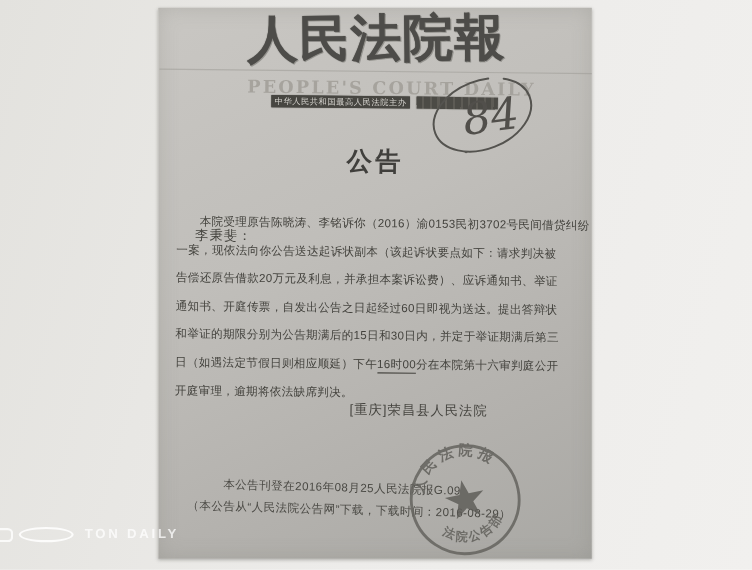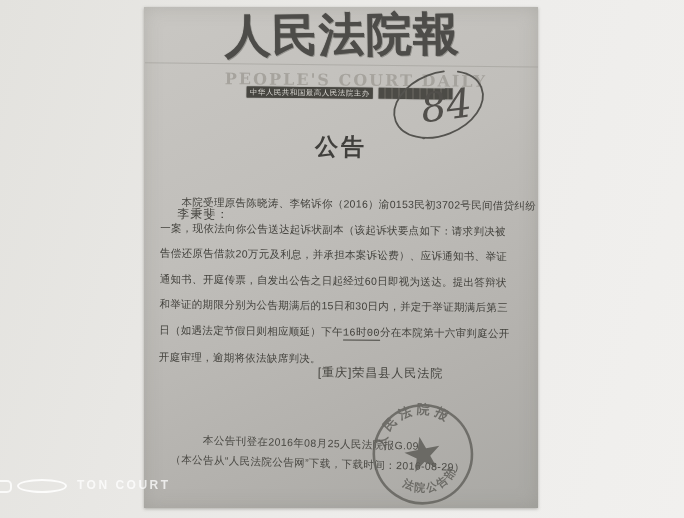--- a/index.html
+++ b/index.html
@@ -48,21 +48,21 @@
     font-size:23px;font-weight:bold;color:#403f3c;letter-spacing:3px;
   }
   .pen-dot{position:absolute;left:278px;top:129px;width:3px;height:2px;background:#5a5955;border-radius:50%;}
   .addressee{position:absolute;left:34px;top:166px;font-size:12px;color:#45443f;letter-spacing:1px;margin-top:34px;}
   .body-block{
     position:absolute;left:17px;top:184px;width:338px;
     font-size:10.5px;line-height:25.6px;color:#43423d;letter-spacing:.3px;
   }
   .body-line{white-space:nowrap;}
   .indent{text-indent:2em;}
-  .time-underline{border-bottom:1px solid #45443f;padding-bottom:1px;font-family:Liberation Mono, monospace;}
+  .time-underline{border-bottom:1px solid #45443f;padding-bottom:1px;}
   .court-name{position:absolute;left:176px;top:357px;font-size:12px;color:#45443f;letter-spacing:1px;white-space:nowrap;}
   .pub-block{position:absolute;left:0;top:430px;width:100%;transform:rotate(1deg);}
   .pub-line1{position:absolute;left:62px;top:0;font-size:10.5px;color:#4a4944;white-space:nowrap;letter-spacing:.4px;}
   .pub-line2{position:absolute;left:30px;top:20px;font-size:10.5px;color:#4a4944;white-space:nowrap;letter-spacing:.4px;}
   .stamp-svg{position:absolute;left:226px;top:390px;opacity:.82;}
   
   .watermark{position:absolute;left:0px;top:474px;height:22px;color:rgba(255,255,255,.85);}
   .wm-fragment{
     position:absolute;left:-6px;top:6px;width:16px;height:9px;
     border:2px solid rgba(255,255,255,.8);border-left:none;border-radius:0 5px 5px 0;
@@ -134,16 +134,16 @@
           <path fill="#5d5c57" d="M56 38 L60.3 50.8 L73.8 50.9 L62.9 58.9 L67 71.8 L56 63.9 L45 71.8 L49.1 58.9 L38.2 50.9 L51.7 50.8 Z"></path>
         </g>
       </svg>
 
     </div>
   </div>
 
   <div class="watermark">
     <div class="wm-fragment"></div>
     <div class="wm-ellipse"></div>
-    <div class="wm-text">TON COURT</div>
+    <div class="wm-text">TON DAILY</div>
   </div>
 
 </div>
 
 </body></html>

